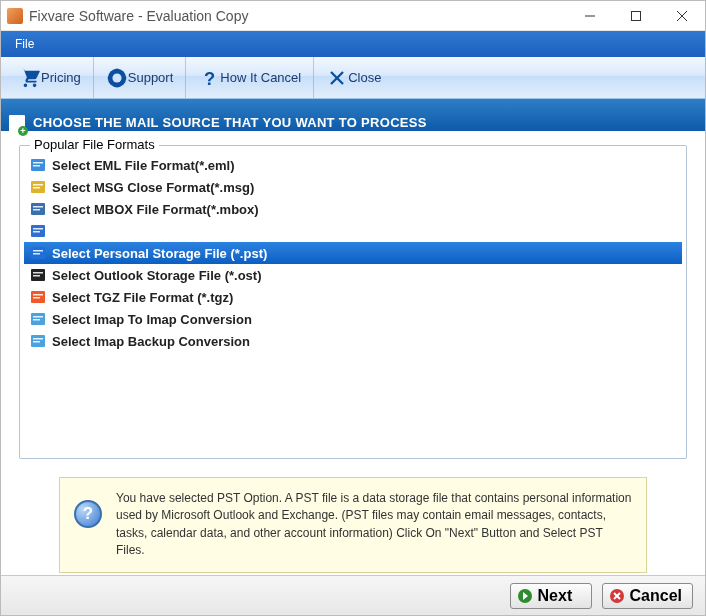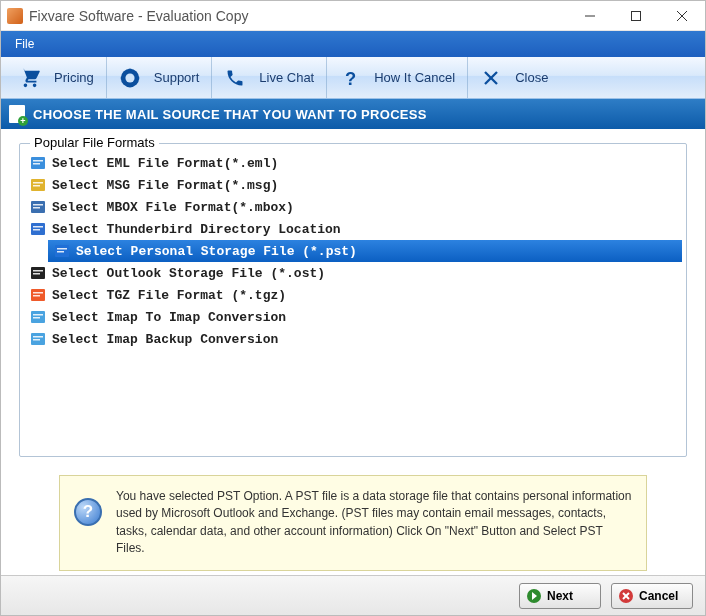--- a/index.html
+++ b/index.html
@@ -47,38 +47,38 @@
   }
   
   .toolbar {
     height: 42px;
     background: linear-gradient(#f3f8ff,#d9e9fb 45%,#c6defa 46%,#e3eefb);
     border-bottom: 1px solid #9cc1e8;
     display: flex; align-items: stretch;
     padding: 0 6px;
   }
   .tool-btn {
-    display: flex; align-items: center; gap: 13px;
+    display: flex; align-items: center; gap: 0;
     padding: 0 12px;
     border-right: 1px solid rgba(120,160,200,.5);
     color: #1b3d6f;
     font-size: 13px;
     cursor: pointer;
   }
   .tool-btn:last-child { border-right: none; justify-content: space-between; }
   .tool-icon {
     width: 22px; height: 22px; display: inline-flex; align-items: center; justify-content: center;
   }
   
   .heading-banner {
     height: 30px;
     background: linear-gradient(#2e7dc6,#0d5ba9);
-    display: flex; align-items: center;
+    display: flex; align-items: flex-start;
     color: #fff; font-weight: bold; font-size: 13px;
-    padding: 10px 8px; gap: 8px;
+    padding: 16px 8px; gap: 8px;
     letter-spacing: .3px;
   }
   .heading-banner .doc-icon {
     width: 16px; height: 18px; background: #fff; border-radius: 1px; position: relative;
   }
   .heading-banner .doc-icon::after {
     content: "+"; position: absolute; right: -3px; bottom: -3px;
     background: #2fa13a; color: #fff; font-size: 9px; width: 10px; height: 10px;
     border-radius: 50%; display: flex; align-items: center; justify-content: center;
   }
@@ -99,31 +99,29 @@
     color: #000000; font-size: 13px;
   }
   .format-list { list-style: none; }
   .format-item {
     display: flex; align-items: center; gap: 6px;
     padding: 3px 6px;
     font-size: 13px;
     font-weight: bold;
     color: #222;
     cursor: pointer;
-    font-family: Liberation Mono, monospace;
   }
   .format-item .fi-icon {
     width: 16px; height: 16px; display: inline-flex; align-items: center; justify-content: center;
     border-radius: 2px;
     flex-shrink: 0;
   }
   .format-item.selected {
     background: linear-gradient(#2c82e0,#0b5fc2);
     color: #fff;
-    margin-left: 24px;
   }
   
   .info-panel {
     margin: 18px 40px 0 40px;
     background: #fffde4;
     border: 1px solid #d9d49a;
     padding: 12px 14px;
     display: flex; gap: 14px;
     align-items: flex-start;
     font-size: 12px; color: #333; line-height: 1.45;
@@ -147,21 +145,21 @@
     padding: 0 12px; gap: 10px;
   }
   .btn {
     height: 26px;
     min-width: 82px;
     padding: 0 10px 0 6px;
     background: linear-gradient(#fdfdfd,#e3e3e3);
     border: 1px solid #8a8a8a;
     border-radius: 3px;
     display: flex; align-items: center; gap: 5px;
-    font-size: 12px; font-weight: bold;
+    font-size: 16px; font-weight: bold;
     cursor: pointer;
   }
   .btn .btn-icon {
     width: 16px; height: 16px; display: inline-flex; align-items: center; justify-content: center;
   }
   .wrapper { position: relative; height: 100%; }
 </style>
 </head>
 <body>
 <div class="wrapper">
@@ -207,28 +205,20 @@
             <circle cx="12" cy="12" r="10" fill="#0b4f9e"></circle>
             <circle cx="12" cy="12" r="5" fill="#cfe4fa"></circle>
             <path d="M12 2v4M12 18v4M2 12h4M18 12h4" stroke="#0b4f9e" stroke-width="3"></path>
           </svg>
     </span>
     <span>Support</span>
   </div>
   <div class="tool-btn">
     <span class="tool-icon">
       <svg viewBox="0 0 24 24" width="20" height="20">
-            <path fill="#0b4f9e" d="M6.6 10.8a15 15 0 006.6 6.6l2.2-2.2a1 1 0 011-.25 11.4 11.4 0 003.57.57 1 1 0 011 1V20a1 1 0 01-1 1A17 17 0 013 4a1 1 0 011-1h3.5a1 1 0 011 1 11.4 11.4 0 00.57 3.57 1 1 0 01-.25 1z"></path>
-          </svg>
-    </span>
-    <span>Live Chat</span>
-  </div>
-  <div class="tool-btn">
-    <span class="tool-icon">
-      <svg viewBox="0 0 24 24" width="20" height="20">
             <text x="6" y="20" font-size="22" font-weight="bold" fill="#0b4f9e">?</text>
           </svg>
     </span>
     <span>How It Cancel</span>
   </div>
   <div class="tool-btn">
     <span class="tool-icon">
       <svg viewBox="0 0 24 24" width="18" height="18">
             <line x1="4" y1="4" x2="20" y2="20" stroke="#0b4f9e" stroke-width="3"></line>
             <line x1="20" y1="4" x2="4" y2="20" stroke="#0b4f9e" stroke-width="3"></line>
@@ -258,41 +248,40 @@
             <span>Select EML File Format(*.eml)</span>
           </li>
           <li class="format-item">
             <span class="fi-icon">
               <svg viewBox="0 0 16 16" width="16" height="16">
                 <rect x="1" y="2" width="14" height="12" rx="1" fill="#e0b32e"></rect>
                 <rect x="3" y="5" width="10" height="1.5" fill="#fff" opacity=".85"></rect>
                 <rect x="3" y="8" width="7" height="1.5" fill="#fff" opacity=".85"></rect>
               </svg>
             </span>
-            <span>Select MSG File Format(*.msg)</span>
+            <span>Select MSG Close Format(*.msg)</span>
           </li>
           <li class="format-item">
             <span class="fi-icon">
               <svg viewBox="0 0 16 16" width="16" height="16">
                 <rect x="1" y="2" width="14" height="12" rx="1" fill="#3b6fb0"></rect>
                 <rect x="3" y="5" width="10" height="1.5" fill="#fff" opacity=".85"></rect>
                 <rect x="3" y="8" width="7" height="1.5" fill="#fff" opacity=".85"></rect>
               </svg>
             </span>
             <span>Select MBOX File Format(*.mbox)</span>
           </li>
           <li class="format-item">
             <span class="fi-icon">
               <svg viewBox="0 0 16 16" width="16" height="16">
                 <rect x="1" y="2" width="14" height="12" rx="1" fill="#2f6fd0"></rect>
                 <rect x="3" y="5" width="10" height="1.5" fill="#fff" opacity=".85"></rect>
                 <rect x="3" y="8" width="7" height="1.5" fill="#fff" opacity=".85"></rect>
               </svg>
             </span>
-            <span>Select Thunderbird Directory Location</span>
           </li>
           <li class="format-item selected">
             <span class="fi-icon">
               <svg viewBox="0 0 16 16" width="16" height="16">
                 <rect x="1" y="2" width="14" height="12" rx="1" fill="#1f6fd6"></rect>
                 <rect x="3" y="5" width="10" height="1.5" fill="#fff" opacity=".85"></rect>
                 <rect x="3" y="8" width="7" height="1.5" fill="#fff" opacity=".85"></rect>
               </svg>
             </span>
             <span>Select Personal Storage File (*.pst)</span>

